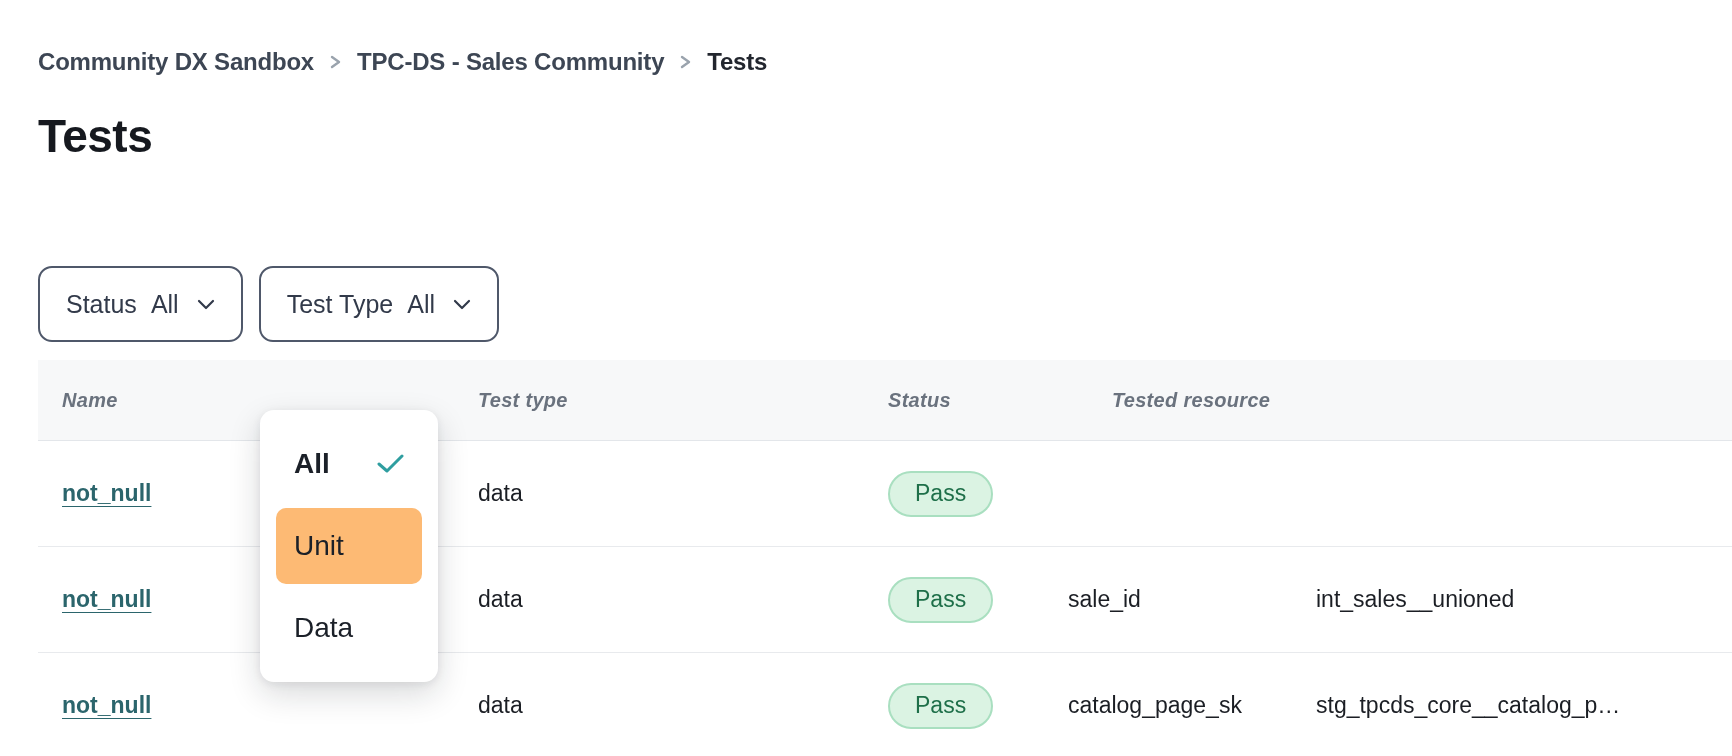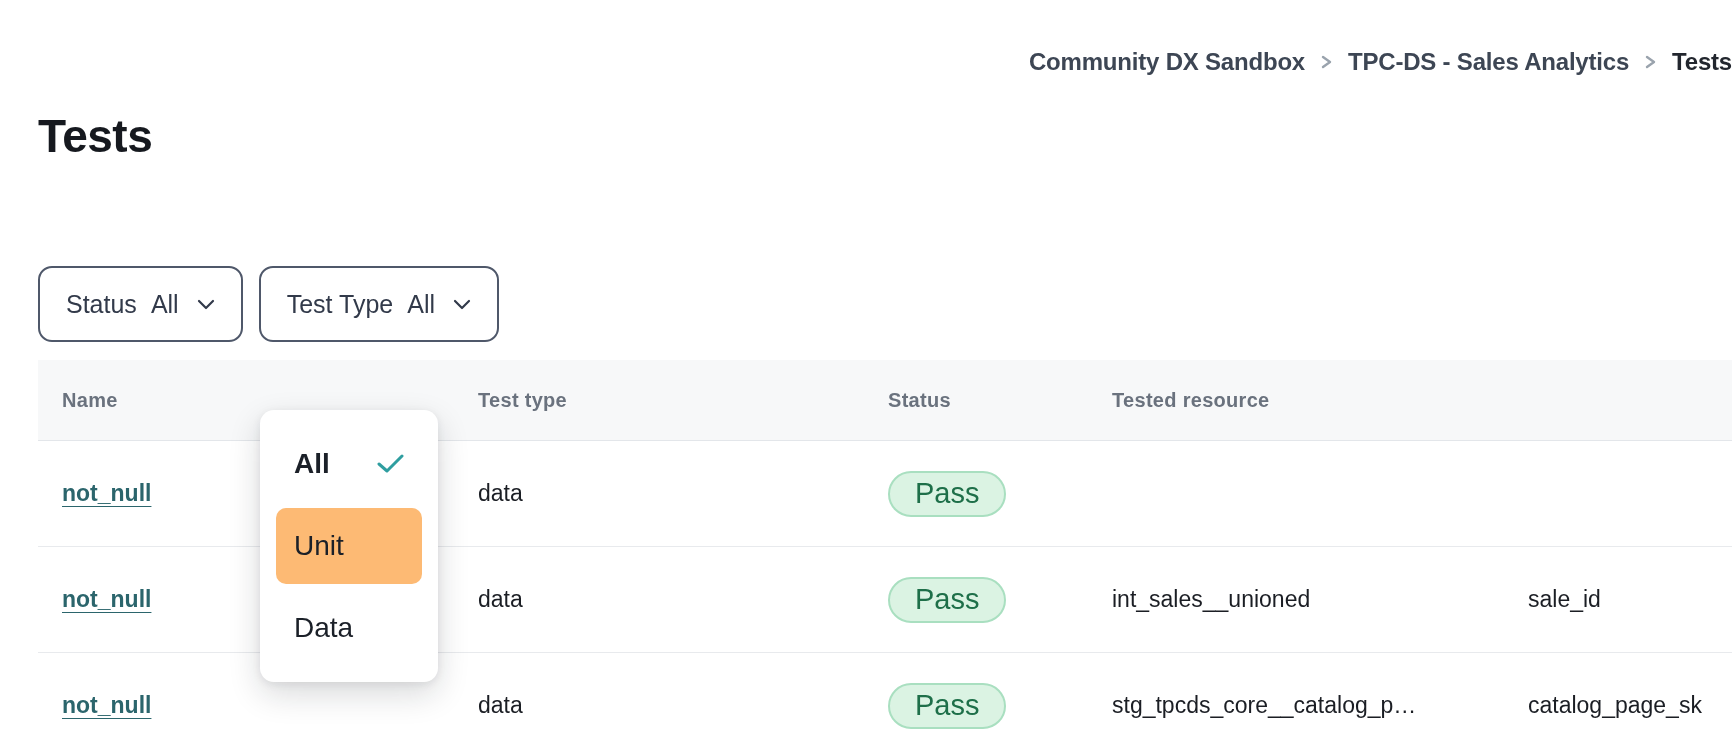--- a/index.html
+++ b/index.html
@@ -11,21 +11,20 @@
     color: #1b1e24;
   }
   .page { position: relative; width: 1732px; height: 756px; padding-left: 38px; }
 
   
   .breadcrumb {
     margin-top: 48px;
     display: flex; align-items: center; gap: 15px;
     font-size: 24px; font-weight: 700; color: #3d4654;
     letter-spacing: -0.2px;
-    justify-content: flex-end;
   }
   .breadcrumb a { color: #3d4654; text-decoration: none; cursor: pointer; }
   .breadcrumb .sep { display: inline-flex; align-items: center; color: #9aa3ad; }
   .breadcrumb .current { color: #22262e; }
 
   
   h1.title {
     margin-top: 30px;
     font-size: 46px; font-weight: 700; color: #16191f;
     line-height: 60px;
@@ -48,20 +47,21 @@
   .filter-btn .f-value { margin-right: 18px; }
   .filter-btn svg { display: block; }
 
   
   .table { margin-top: 18px; width: 1694px; }
   .thead {
     display: flex; align-items: center;
     height: 81px;
     background: #f7f8f9;
     border-bottom: 1px solid #e3e6ea;
+    font-style: italic;
   }
   .th {
     font-size: 20px; font-weight: 700; color: #6a727e;
     letter-spacing: 0.3px;
   }
   .trow {
     display: flex; align-items: center;
     height: 106px;
     background: #ffffff;
     border-bottom: 1px solid #e8eaed;
@@ -79,21 +79,21 @@
     text-decoration-thickness: 2px;
     text-underline-offset: 5px;
     cursor: pointer;
   }
   .badge-pass {
     display: inline-flex; align-items: center; justify-content: center;
     height: 46px; padding: 0 25px;
     background: #dbf3e3;
     border: 2px solid #a9dfc0;
     border-radius: 999px;
-    font-size: 29px; color: #1e6f49;
+    font-size: 23px; color: #1e6f49;
   }
 
   
   .dropdown {
     position: absolute;
     left: 260px; top: 362px;
     width: 178px;
     background: #ffffff;
     border-radius: 14px;
     box-shadow: 0 12px 32px rgba(20,24,33,0.16), 0 2px 8px rgba(20,24,33,0.08);
@@ -118,21 +118,21 @@
 
 <div class="page">
 
   <nav class="breadcrumb">
     <a>Community DX Sandbox</a>
     <span class="sep">
       <svg width="13" height="20" viewBox="0 0 13 20">
           <polyline points="3,5 10,10 3,15" fill="none" stroke="#9aa3ad" stroke-width="2.4" stroke-linecap="round" stroke-linejoin="round"></polyline>
         </svg>
     </span>
-    <a>TPC-DS - Sales Analytics</a>
+    <a>TPC-DS - Sales Community</a>
     <span class="sep">
       <svg width="13" height="20" viewBox="0 0 13 20">
           <polyline points="3,5 10,10 3,15" fill="none" stroke="#9aa3ad" stroke-width="2.4" stroke-linecap="round" stroke-linejoin="round"></polyline>
         </svg>
     </span>
     <span class="current">Tests</span>
   </nav>
 
   <h1 class="title">Tests</h1>
 
@@ -168,30 +168,30 @@
     <div class="trow">
       <div class="cell c-name"><a class="name-link">not_null</a></div>
       <div class="cell c-type">data</div>
       <div class="cell c-status"><span class="badge-pass">Pass</span></div>
     </div>
 
     <div class="trow">
       <div class="cell c-name"><a class="name-link">not_null</a></div>
       <div class="cell c-type">data</div>
       <div class="cell c-status"><span class="badge-pass">Pass</span></div>
+      <div class="cell c-col">sale_id</div>
       <div class="cell c-resource">int_sales__unioned</div>
-      <div class="cell c-col">sale_id</div>
     </div>
 
     <div class="trow">
       <div class="cell c-name"><a class="name-link">not_null</a></div>
       <div class="cell c-type">data</div>
       <div class="cell c-status"><span class="badge-pass">Pass</span></div>
+      <div class="cell c-col">catalog_page_sk</div>
       <div class="cell c-resource">stg_tpcds_core__catalog_p…</div>
-      <div class="cell c-col">catalog_page_sk</div>
     </div>
   </div>
 
   <div class="dropdown">
     <div class="opt selected">
       <span>All</span>
       <span>
         <svg width="27" height="20" viewBox="0 0 27 20">
             <polyline points="2,10 10,17 25,2" fill="none" stroke="#2f9ea0" stroke-width="3" stroke-linecap="round" stroke-linejoin="round"></polyline>
           </svg>

